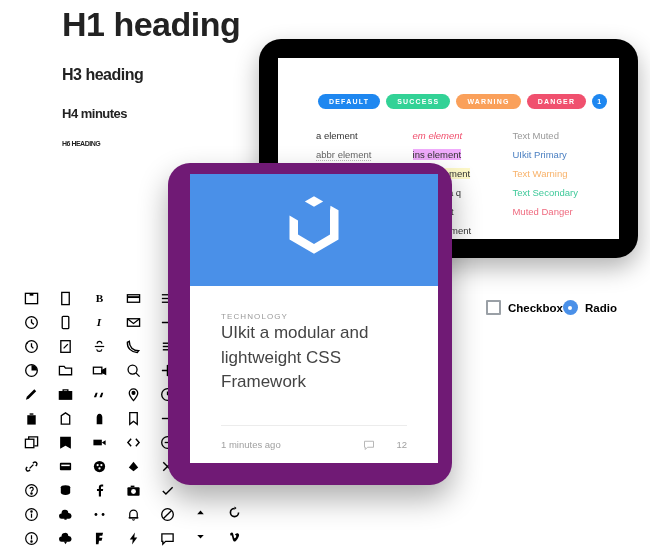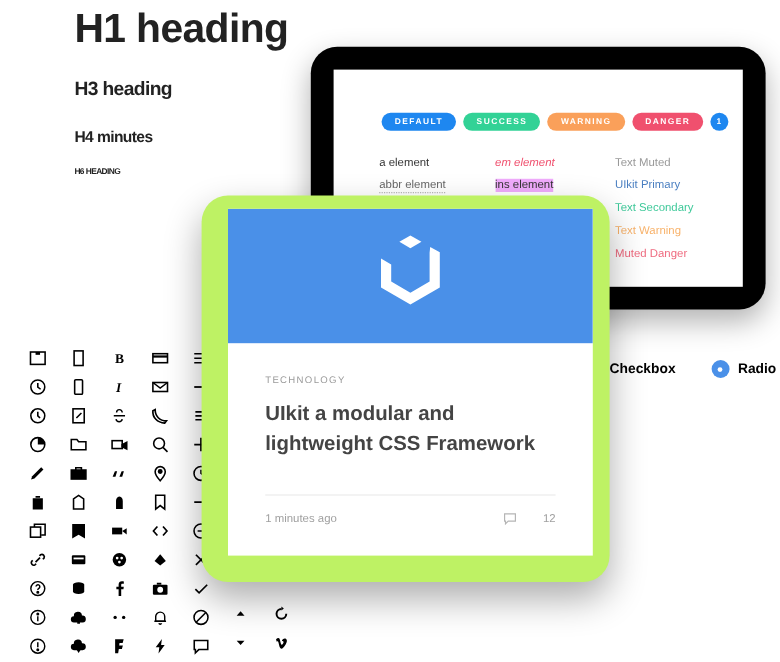--- a/index.html
+++ b/index.html
@@ -32,21 +32,21 @@
     column-gap: 0px; row-gap: 0px;
   }
   #icon-grid .ico {
     width: 34px; height: 24px;
     display: flex; align-items: center; justify-content: flex-start;
     color: #000;
   }
   #icon-grid .ico svg { display: block; }
 
   
-  #form-controls { position: absolute; left: 486px; top: 300px; display: flex; align-items: center; gap: 30px; }
+  #form-controls { position: absolute; left: 486px; top: 300px; display: flex; align-items: center; }
   .ctl { display: flex; align-items: center; gap: 7px; }
   .cb-box {
     width: 15px; height: 15px; border: 2px solid #9aa0a6; background: #fff; border-radius: 1px;
   }
   .rb-box {
     width: 15px; height: 15px; border-radius: 50%; background: #4a90e8;
     display: flex; align-items: center; justify-content: center;
   }
   .rb-dot { width: 4px; height: 4px; border-radius: 50%; background: #fff; }
   .ctl-label { font-size: 11.5px; font-weight: bold; color: #000; }
@@ -95,36 +95,36 @@
   .el-q { color: #333; }
   .t-muted { color: #999; }
   .t-primary { color: #4a7fc1; }
   .t-secondary { color: #3fc99a; }
   .t-warning { color: #f8b26a; }
   .t-danger { color: #ef6a7f; }
 
   
   #card-device {
     position: absolute; left: 168px; top: 163px;
-    width: 340px; height: 322px;
-    background: #bef264;
+    width: 284px; height: 322px;
+    background: #701a75;
     border-radius: 22px;
     box-shadow: 0 14px 30px rgba(0,0,0,0.32);
   }
   #card-screen {
     position: absolute; left: 22px; top: 11px; right: 14px; bottom: 22px;
     background: #fff; overflow: hidden;
   }
   #card-hero {
     height: 112px; background: #4a90e8;
     display: flex; align-items: center; justify-content: center;
   }
   #card-body { padding: 26px 31px 0 31px; }
   .card-kicker { font-size: 8px; color: #9a9a9a; letter-spacing: 1.1px; }
-  .card-title { font-size: 17px; color: #444; line-height: 1.45; margin-top: 12px; font-weight: bold; }
+  .card-title { font-size: 17px; color: #444; line-height: 1.45; font-weight: normal; }
   .card-divider { height: 1px; background: #ececec; margin: 30px 0 0 0; }
   .card-footer {
     display: flex; align-items: center; justify-content: space-between;
     margin-top: 13px; font-size: 9.5px; color: #a0a0a0;
   }
   .card-meta { display: flex; align-items: center; gap: 21px; }
 </style>
 </head>
 <body>
 
@@ -573,24 +573,24 @@
           </div>
       </div>
       <div class="col">
         <div class="el-row">
             <span class="t-muted">Text Muted</span>
           </div>
         <div class="el-row">
             <span class="t-primary">UIkit Primary</span>
           </div>
         <div class="el-row">
+            <span class="t-warning">Text Warning</span>
+          </div>
+        <div class="el-row">
             <span class="t-secondary">Text Secondary</span>
-          </div>
-        <div class="el-row">
-            <span class="t-warning">Text Warning</span>
           </div>
         <div class="el-row">
             <span class="t-danger">Muted Danger</span>
           </div>
       </div>
     </div>
 
   </div>
 </div>
 

